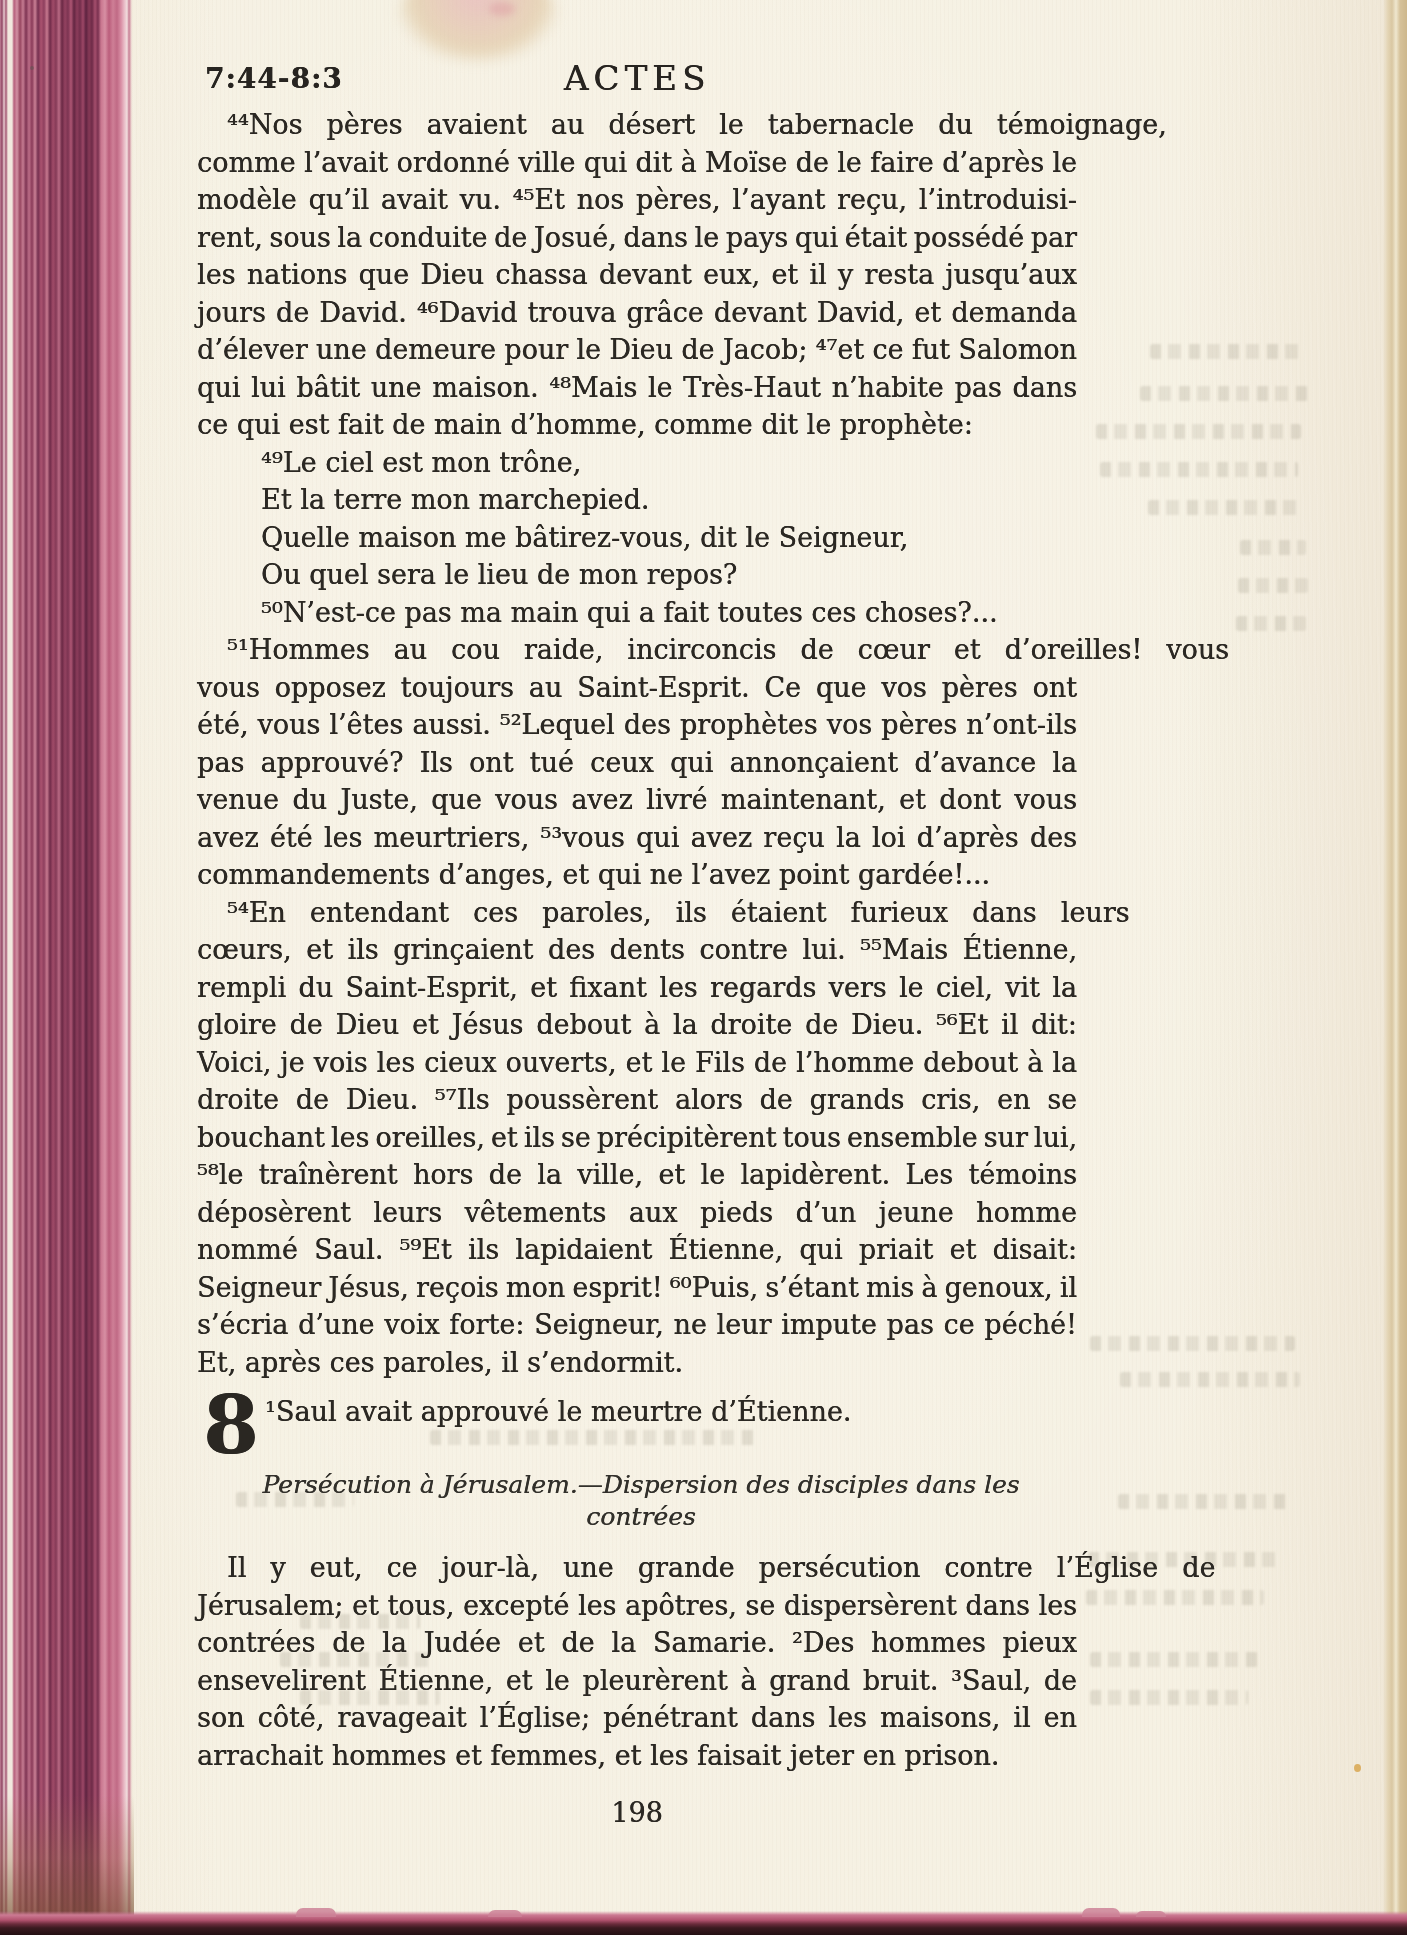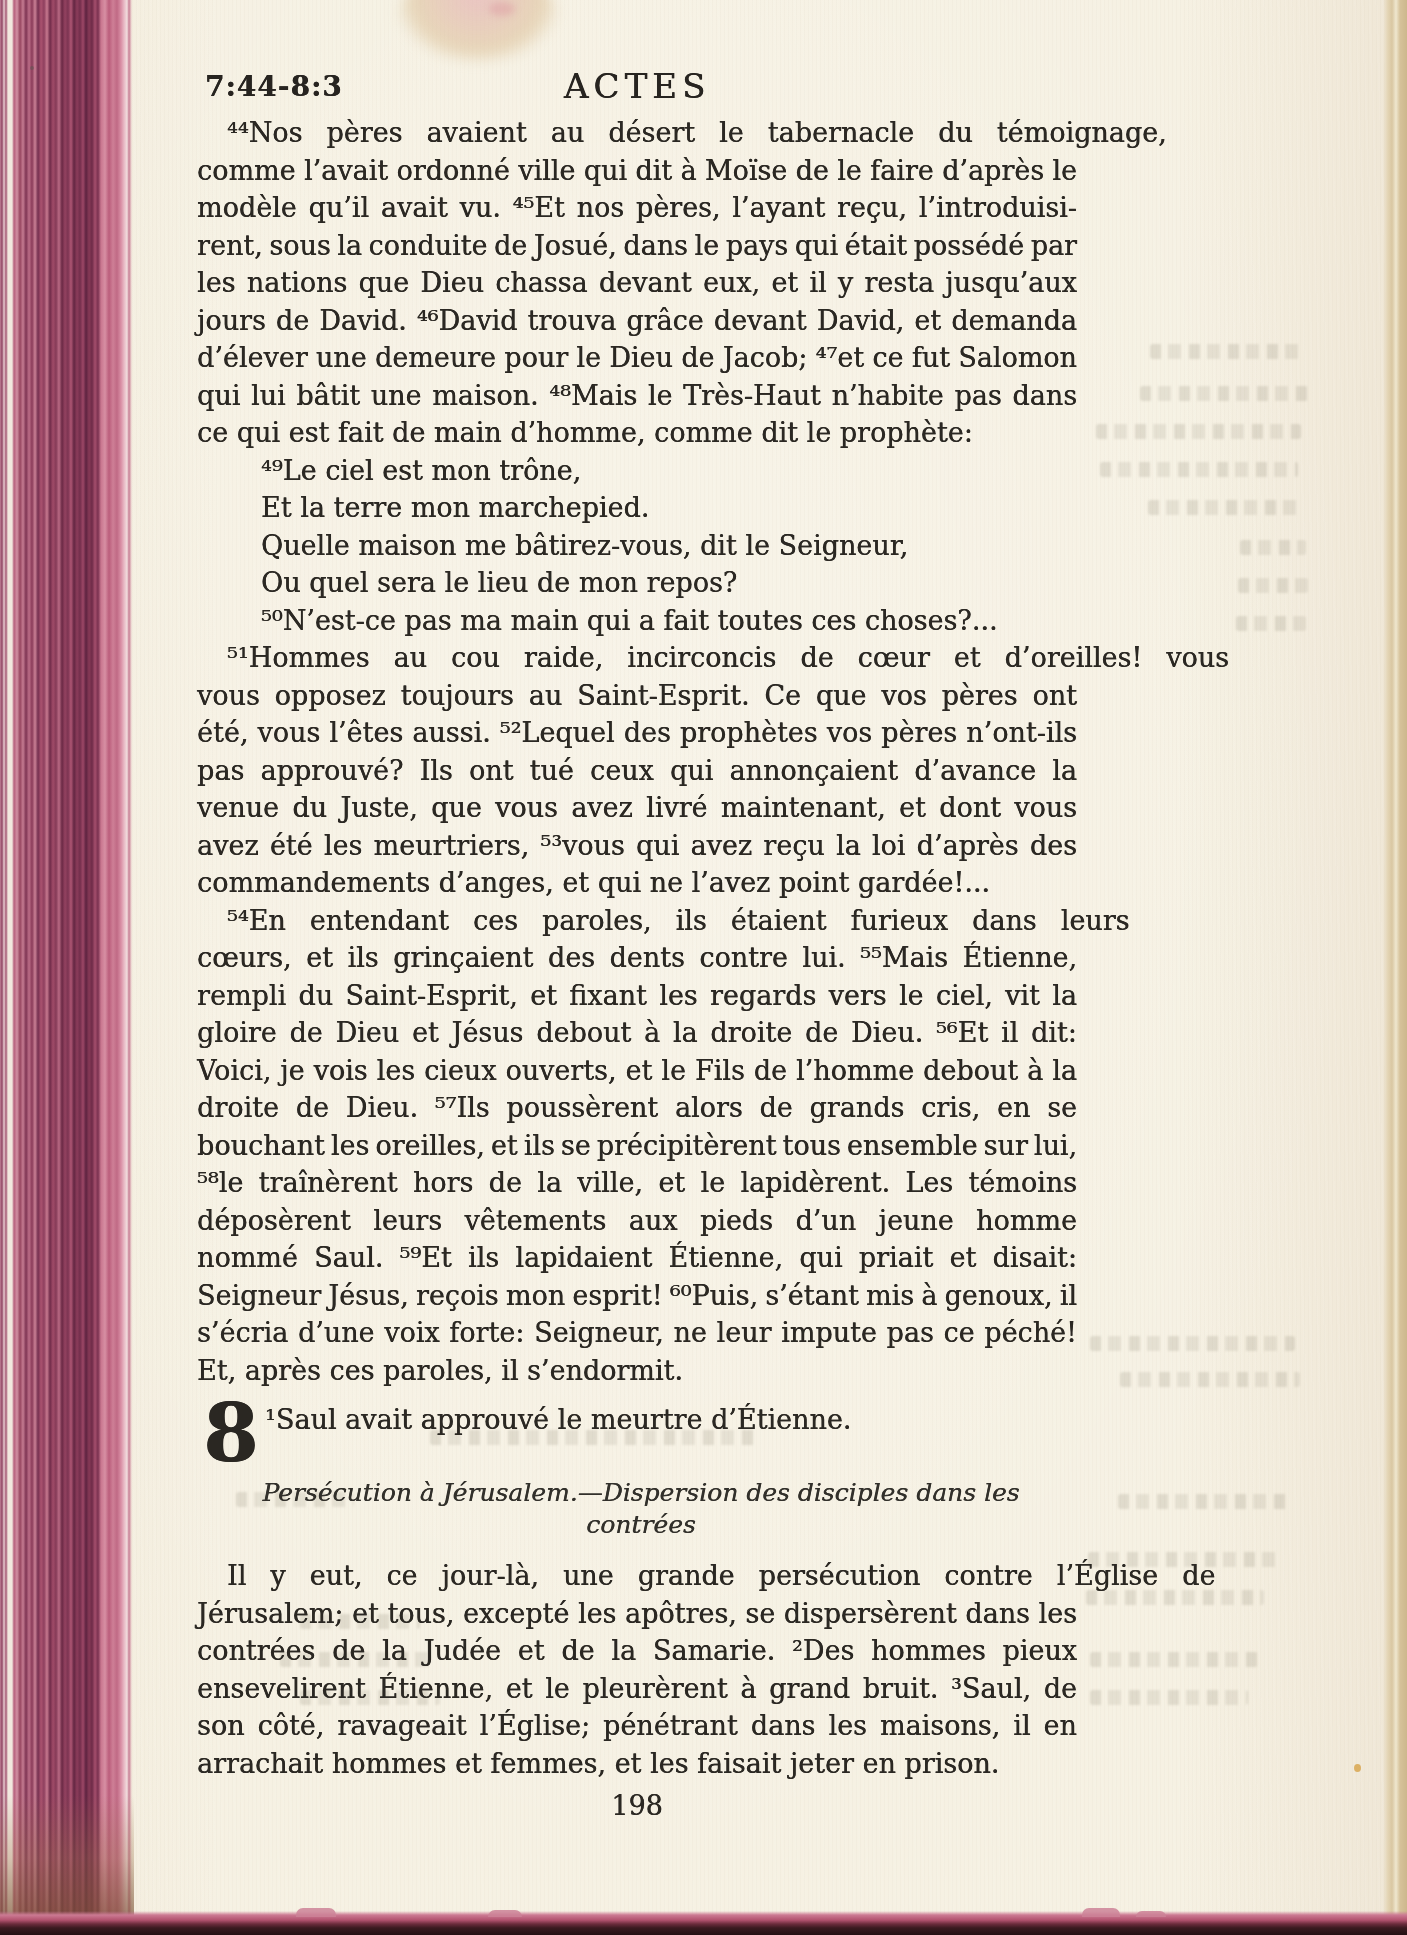--- a/index.html
+++ b/index.html
@@ -56,21 +56,21 @@
   }
   .speck{position:absolute;border-radius:50%;}
   
   .bleed{
     position:absolute;height:15px;opacity:.33;filter:blur(1.2px);border-radius:3px;
     background:repeating-linear-gradient(90deg,
       rgba(125,118,98,.55) 0 11px, rgba(125,118,98,0) 11px 18px,
       rgba(125,118,98,.40) 18px 31px, rgba(125,118,98,0) 31px 39px);
   }
   
-  .column{position:absolute;left:197px;top:8px;width:880px;}
+  .column{position:absolute;left:197px;top:0;width:880px;}
   .page-header{position:relative;height:48px;margin-top:58px;}
   .verse-reference{
     position:absolute;left:8px;top:4px;
     font-size:28px;font-weight:700;letter-spacing:1px;color:#272420;
     text-shadow:.3px 0 0 currentColor;
   }
   .book-title{
     position:absolute;left:0;right:0;top:0;text-align:center;
     font-size:34px;letter-spacing:5px;color:#272420;
     text-shadow:.5px 0 0 currentColor;
@@ -91,21 +91,21 @@
     font-size:80px;line-height:68px;font-weight:700;color:#2a2722;
     text-shadow:.4px 0 0 currentColor;
   }
   .section-heading{margin-top:6px;text-align:center;font-style:italic;margin-left:8px;}
   .heading-line{
     font-size:25px;line-height:32px;color:#32302b;
     text-shadow:.3px 0 0 currentColor;
   }
   .block.prose.after-heading{margin-top:16px;}
   .page-number{
-    margin-top:8px;text-align:center;font-size:27px;color:#2b2823;
+    margin-top:23px;text-align:center;font-size:27px;color:#2b2823;
     text-shadow:.3px 0 0 currentColor;
   }
 </style>
 </head>
 <body>
 
 <div class="paper-texture"></div>
 <div class="stain"></div>
 
 <div id="bleed-layer">

